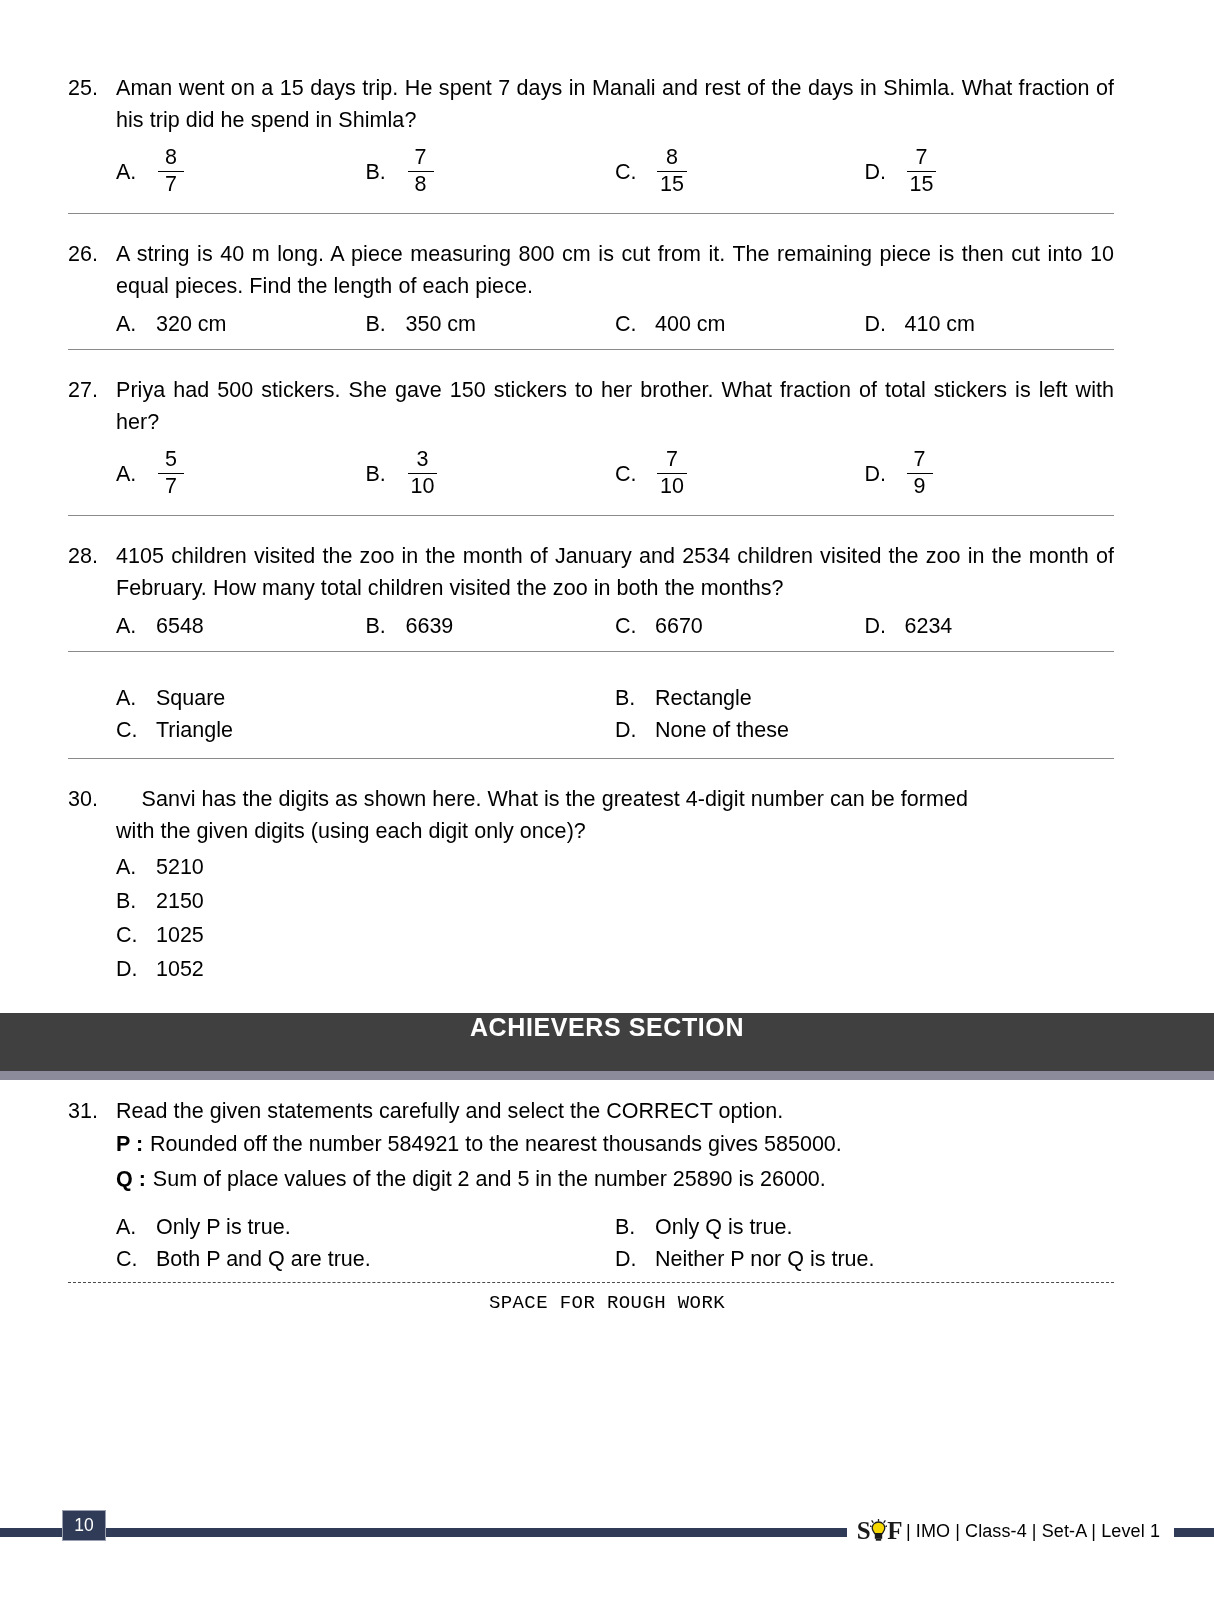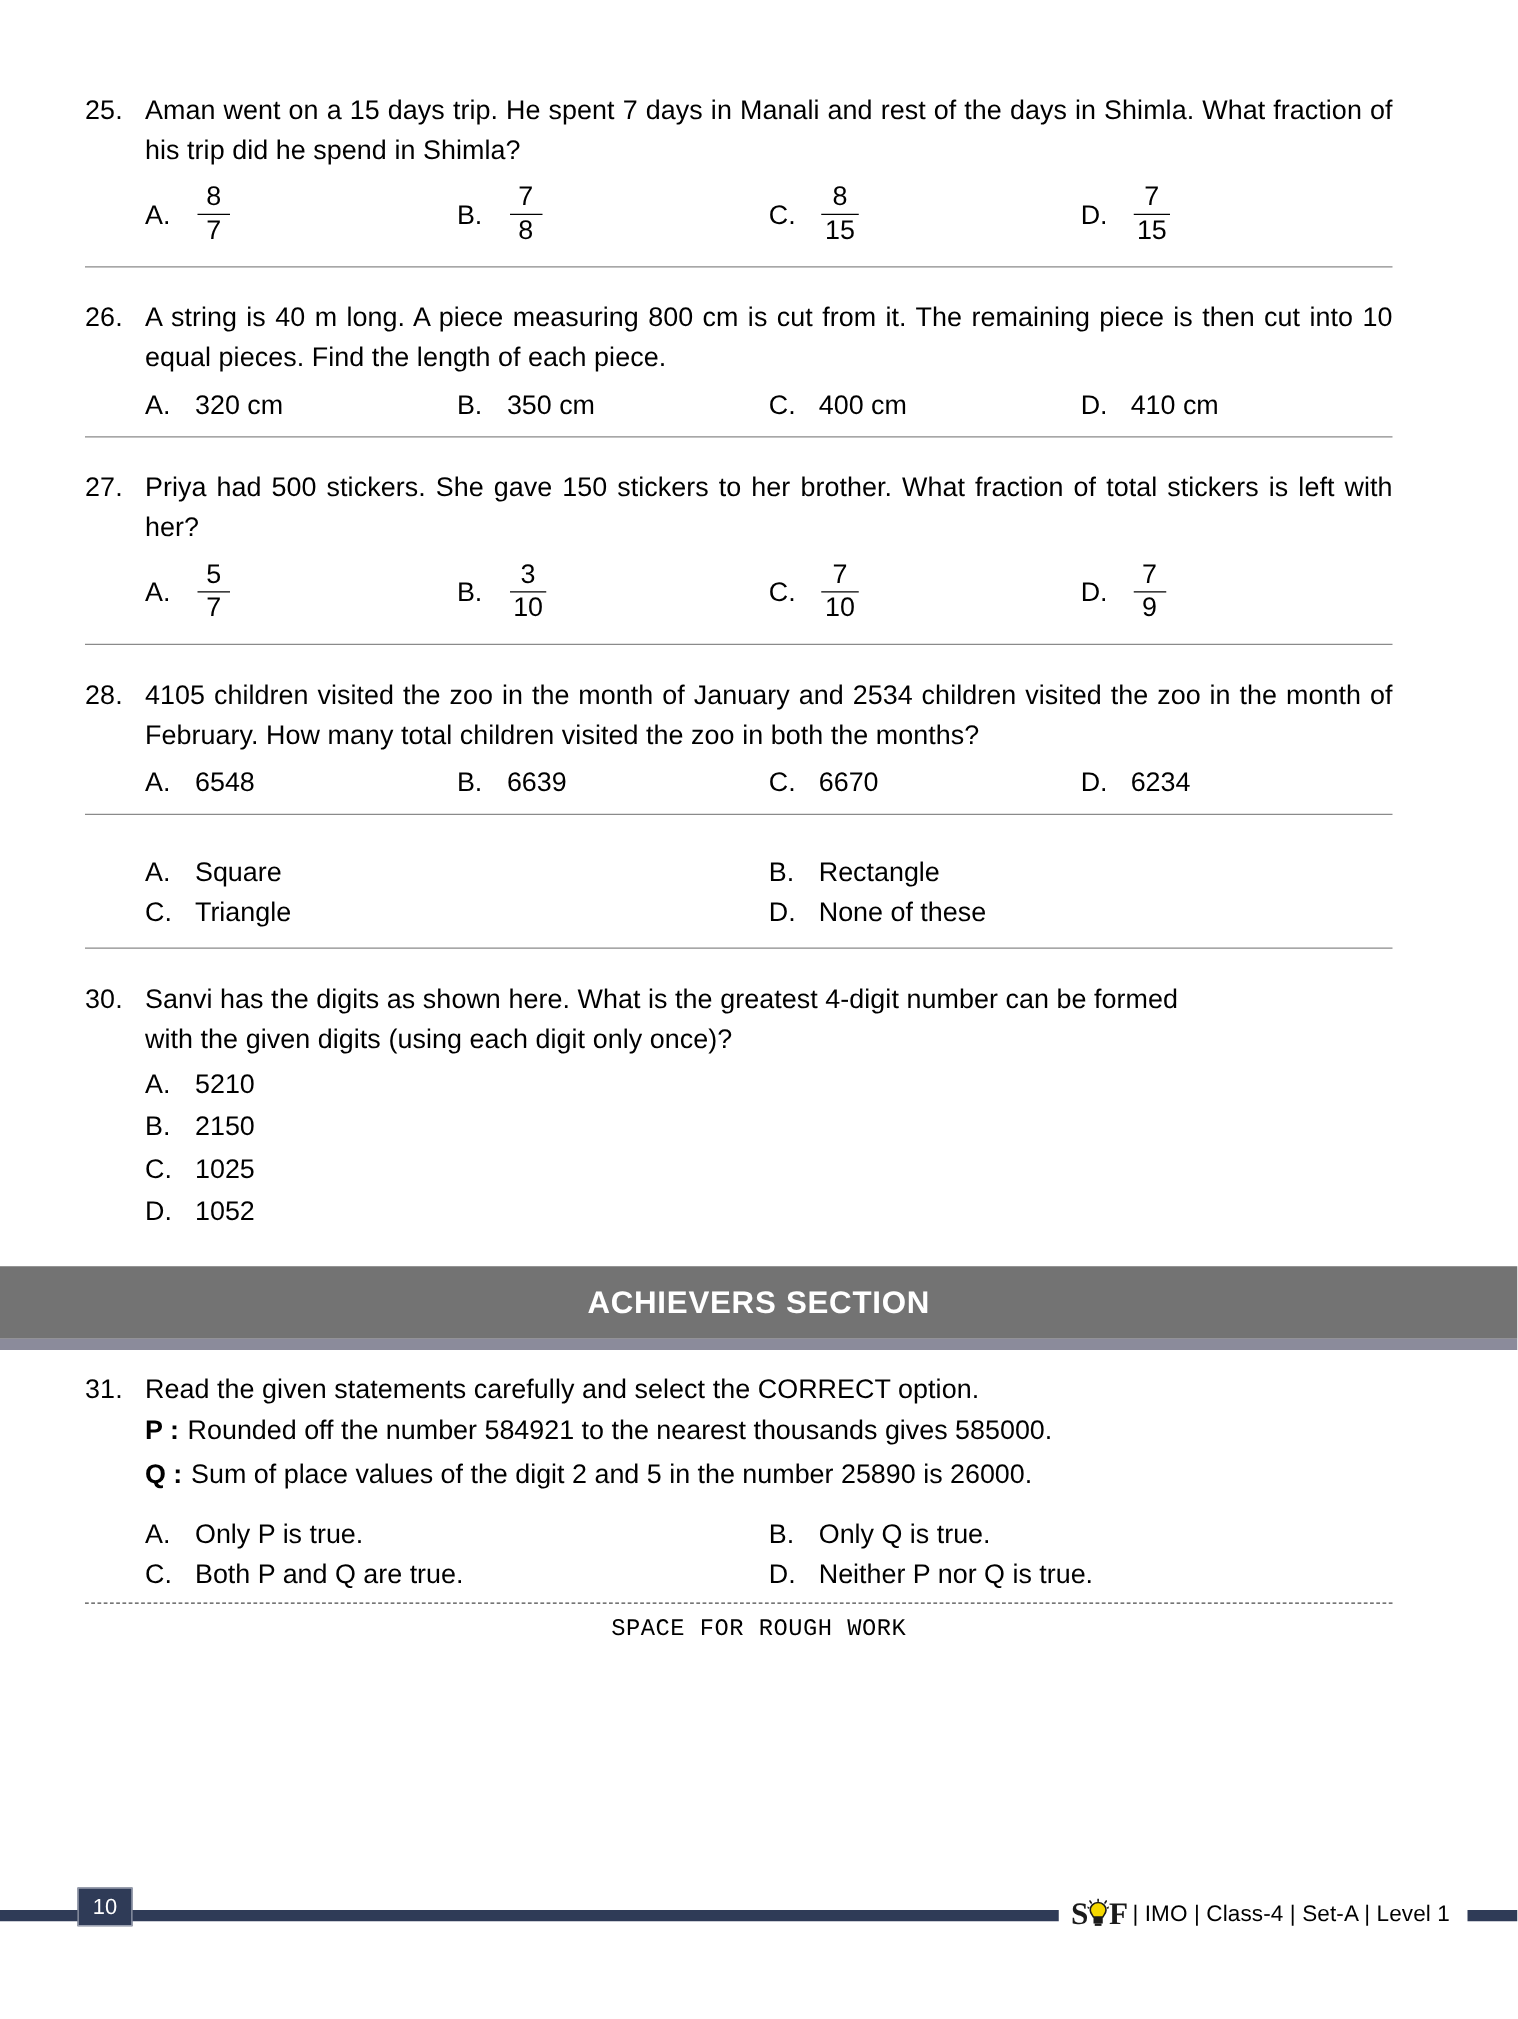--- a/index.html
+++ b/index.html
@@ -50,21 +50,21 @@
 
   .q-text {
     flex: 1;
     font-size: 21.5px;
     line-height: 32px;
     text-align: justify;
     text-align-last: left;
     letter-spacing: 0.05px;
   }
 
-  .q-text.nojust { text-align: left; }
+  .q-text.nojust { text-align: right; }
 
   .rule {
     border-bottom: 1.3px solid #8a8a8a;
     margin-top: 9px;
   }
 
   
   .opts {
     display: flex;
     margin-top: 6px;
@@ -172,23 +172,22 @@
     width: 146px;
     height: 215px;
   }
 
   
   .banner {
     position: absolute;
     left: 0;
     width: 1214px;
     height: 58px;
-    background: #737373;
-    display: flex;
-    align-items: center;
+    background: #404040;
+    display: flex;
     justify-content: center;
   }
   .banner-title {
     color: #ffffff;
     font-size: 25px;
     font-weight: bold;
     letter-spacing: 0.6px;
   }
   .banner-shadow {
     position: absolute;

